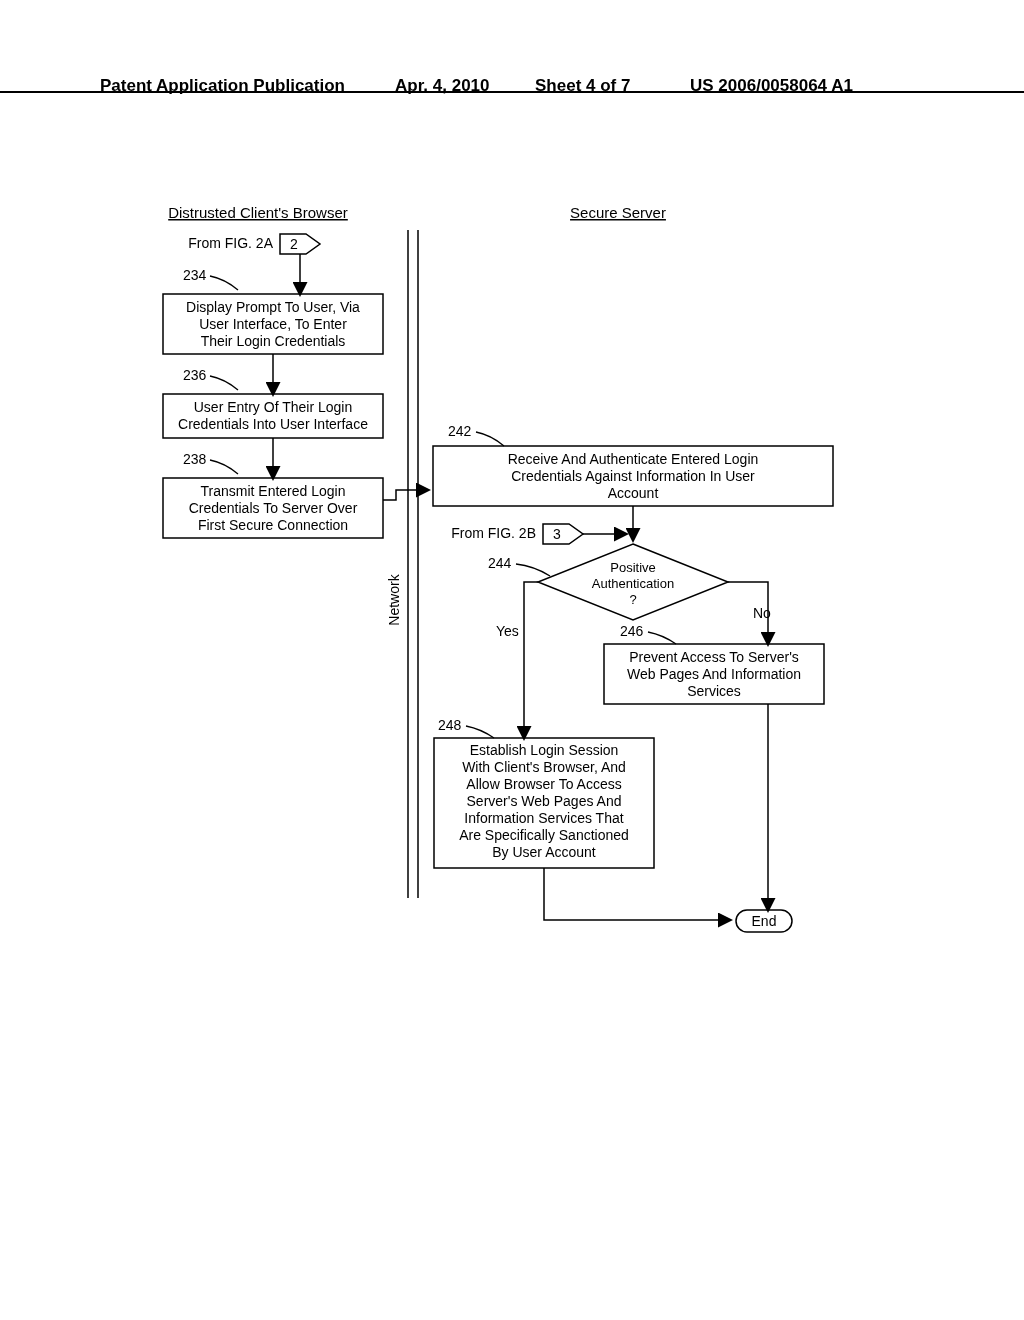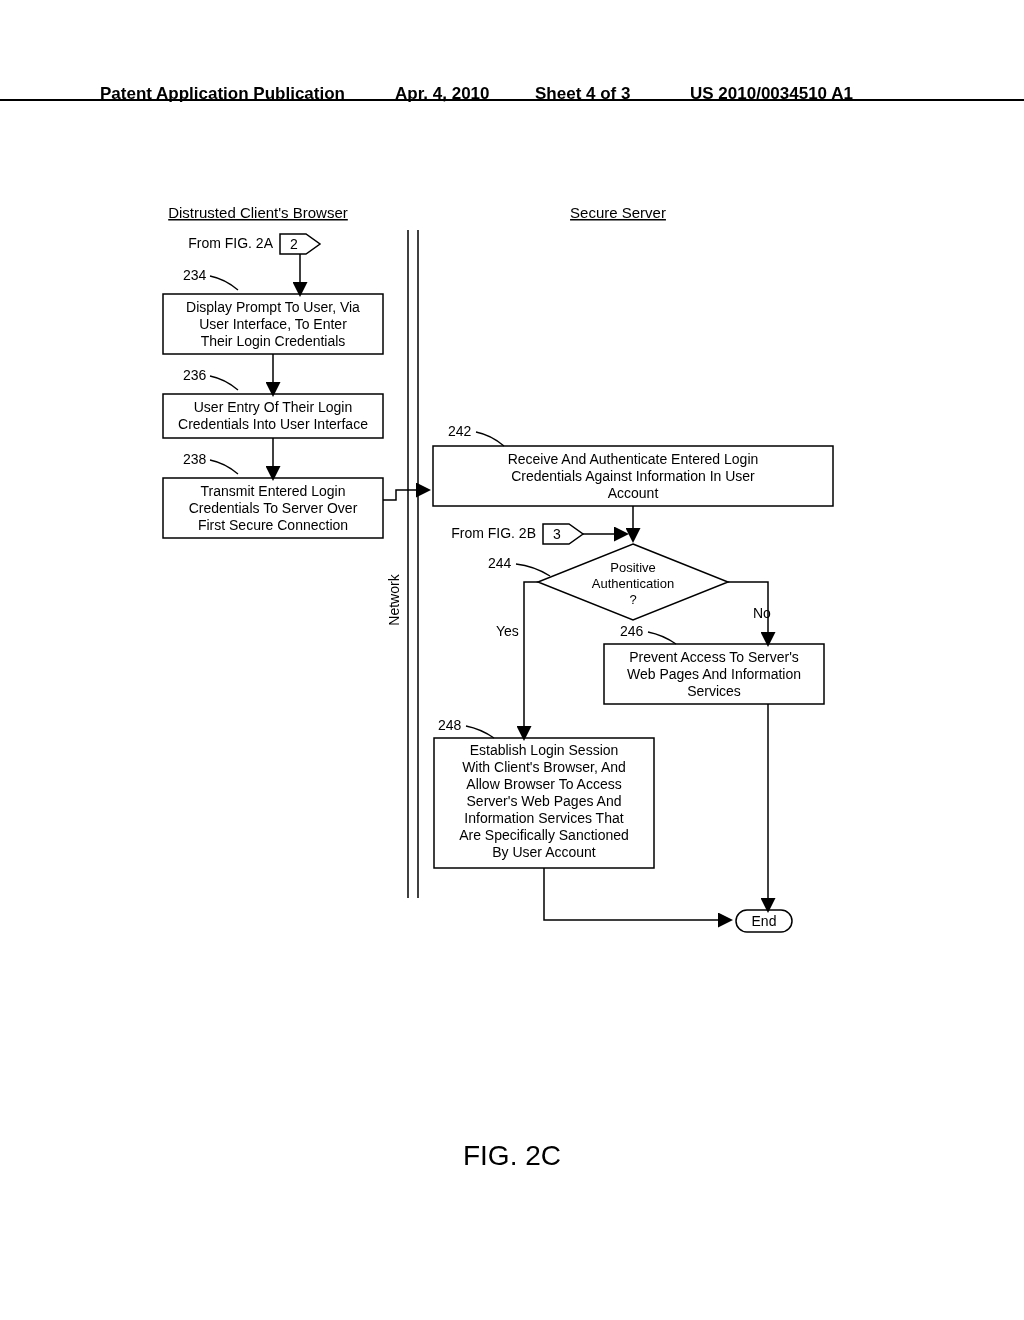--- a/index.html
+++ b/index.html
@@ -1,38 +1,38 @@
 <!DOCTYPE html>
 <html><head>
 <meta charset="utf-8">
 <style>
   html,body{margin:0;padding:0;background:#fff;font-family:Arial,Helvetica,sans-serif;color:#000}
   .page{width:1024px;height:1320px;position:relative}
-  .hdr{position:absolute;top:84px;left:0;width:100%;border-bottom:2px solid #000;padding-bottom:15px}
+  .hdr{position:absolute;top:76px;left:0;width:100%;border-bottom:2px solid #000;padding-bottom:15px}
   .hdr span{font-size:17px;font-weight:bold}
   .hleft{position:absolute;left:100px}
   .hmid{position:absolute;left:395px}
   .hsheet{position:absolute;left:535px}
   .hright{position:absolute;left:690px}
   .svgwrap{position:absolute;top:200px;left:128px}
   .figlabel{position:absolute;top:1140px;width:100%;text-align:center;font-size:28px}
   svg text{font-family:Arial,Helvetica,sans-serif}
   .t15{font-size:15px}
   .t14{font-size:14px}
   .t13{font-size:13px}
 </style>
 </head>
 <body>
 
 <div class="page">
   <div class="hdr">
     <span class="hleft">Patent Application Publication</span>
     <span class="hmid">Apr. 4, 2010</span>
-    <span class="hsheet">Sheet 4 of 3</span>
-    <span class="hright">US 2010/0034510 A1</span>
+    <span class="hsheet">Sheet 4 of 7</span>
+    <span class="hright">US 2006/0058064 A1</span>
   </div>
 
   <div class="svgwrap">
   <svg width="770" height="780" viewBox="0 0 770 780">
     <defs>
       <marker id="ah" markerWidth="10" markerHeight="10" refX="8" refY="5" orient="auto">
         <path d="M0,0 L10,5 L0,10 Z" fill="#000"></path>
       </marker>
     </defs>
 
@@ -128,14 +128,13 @@
     <text x="416" y="640" class="t14" text-anchor="middle">Are Specifically Sanctioned</text>
     <text x="416" y="657" class="t14" text-anchor="middle">By User Account</text>
 
     <polyline points="416,668 416,720 602,720" fill="none" stroke="#000" stroke-width="1.5" marker-end="url(#ah)"></polyline>
 
     <rect x="608" y="710" width="56" height="22" rx="11" ry="11" fill="none" stroke="#000" stroke-width="1.5"></rect>
     <text x="636" y="726" class="t14" text-anchor="middle">End</text>
   </svg>
   </div>
 
-  <div class="figlabel">FIG. 2C</div>
 </div>
 
 </body></html>

